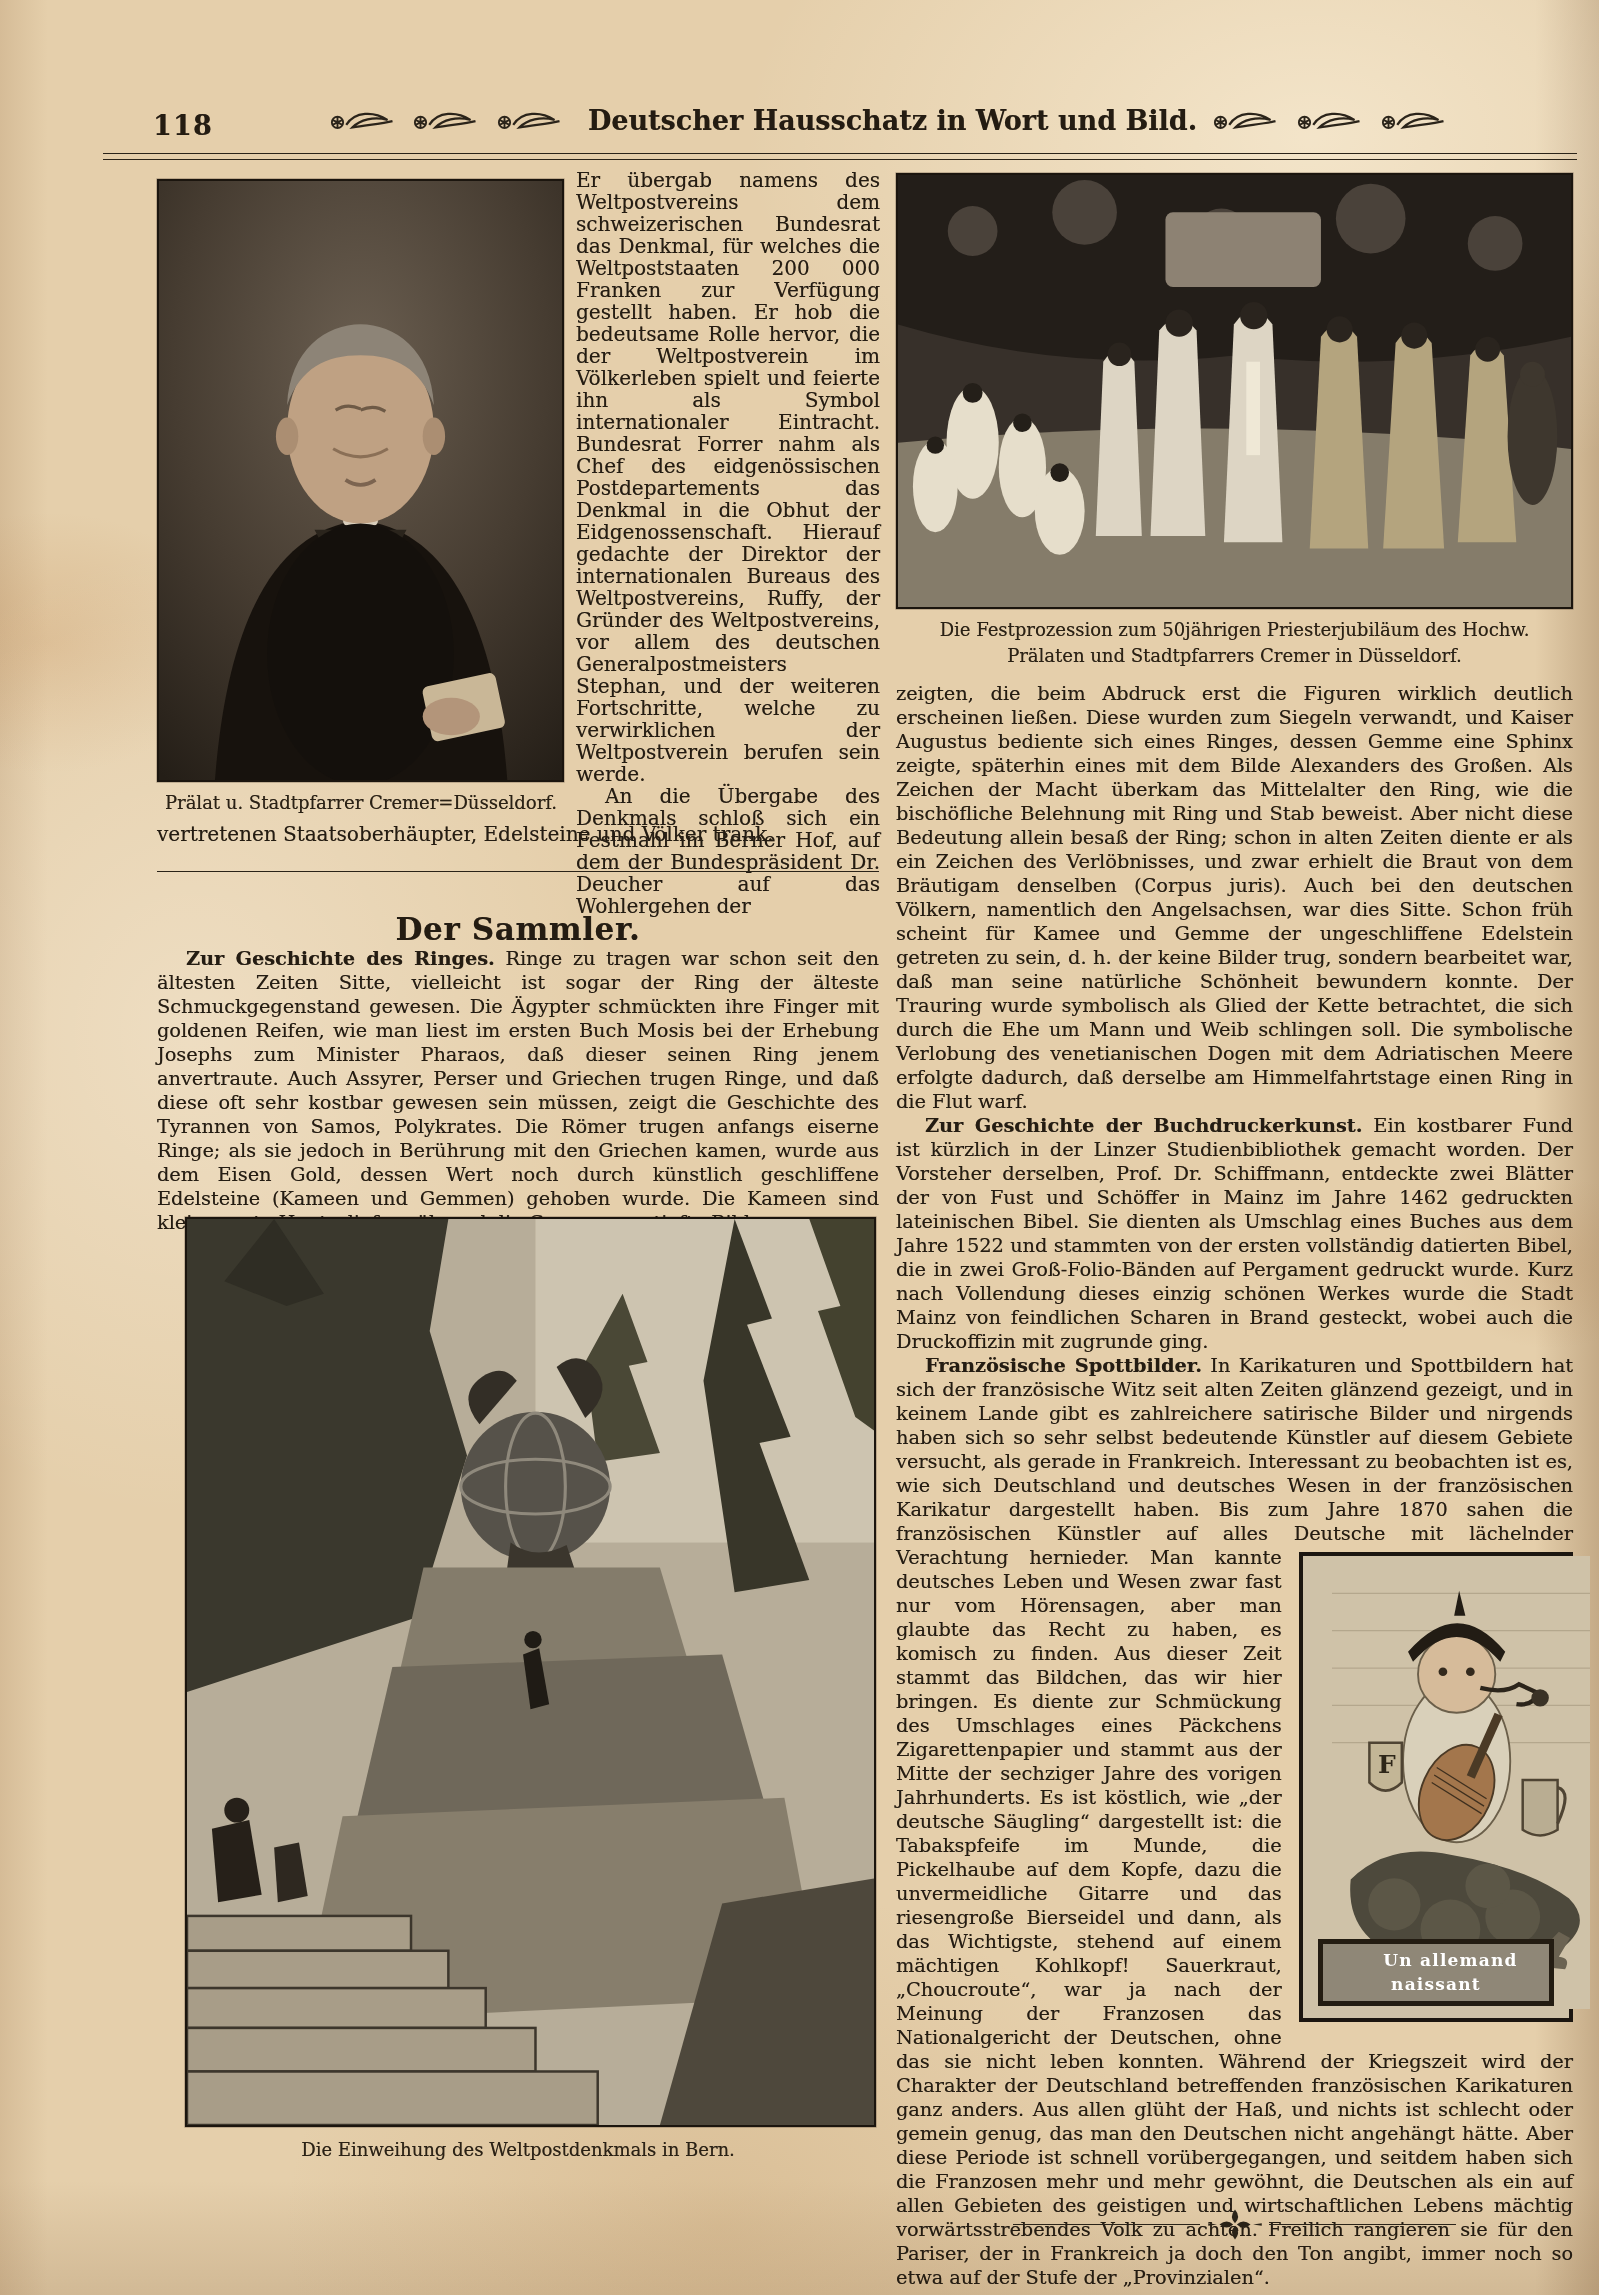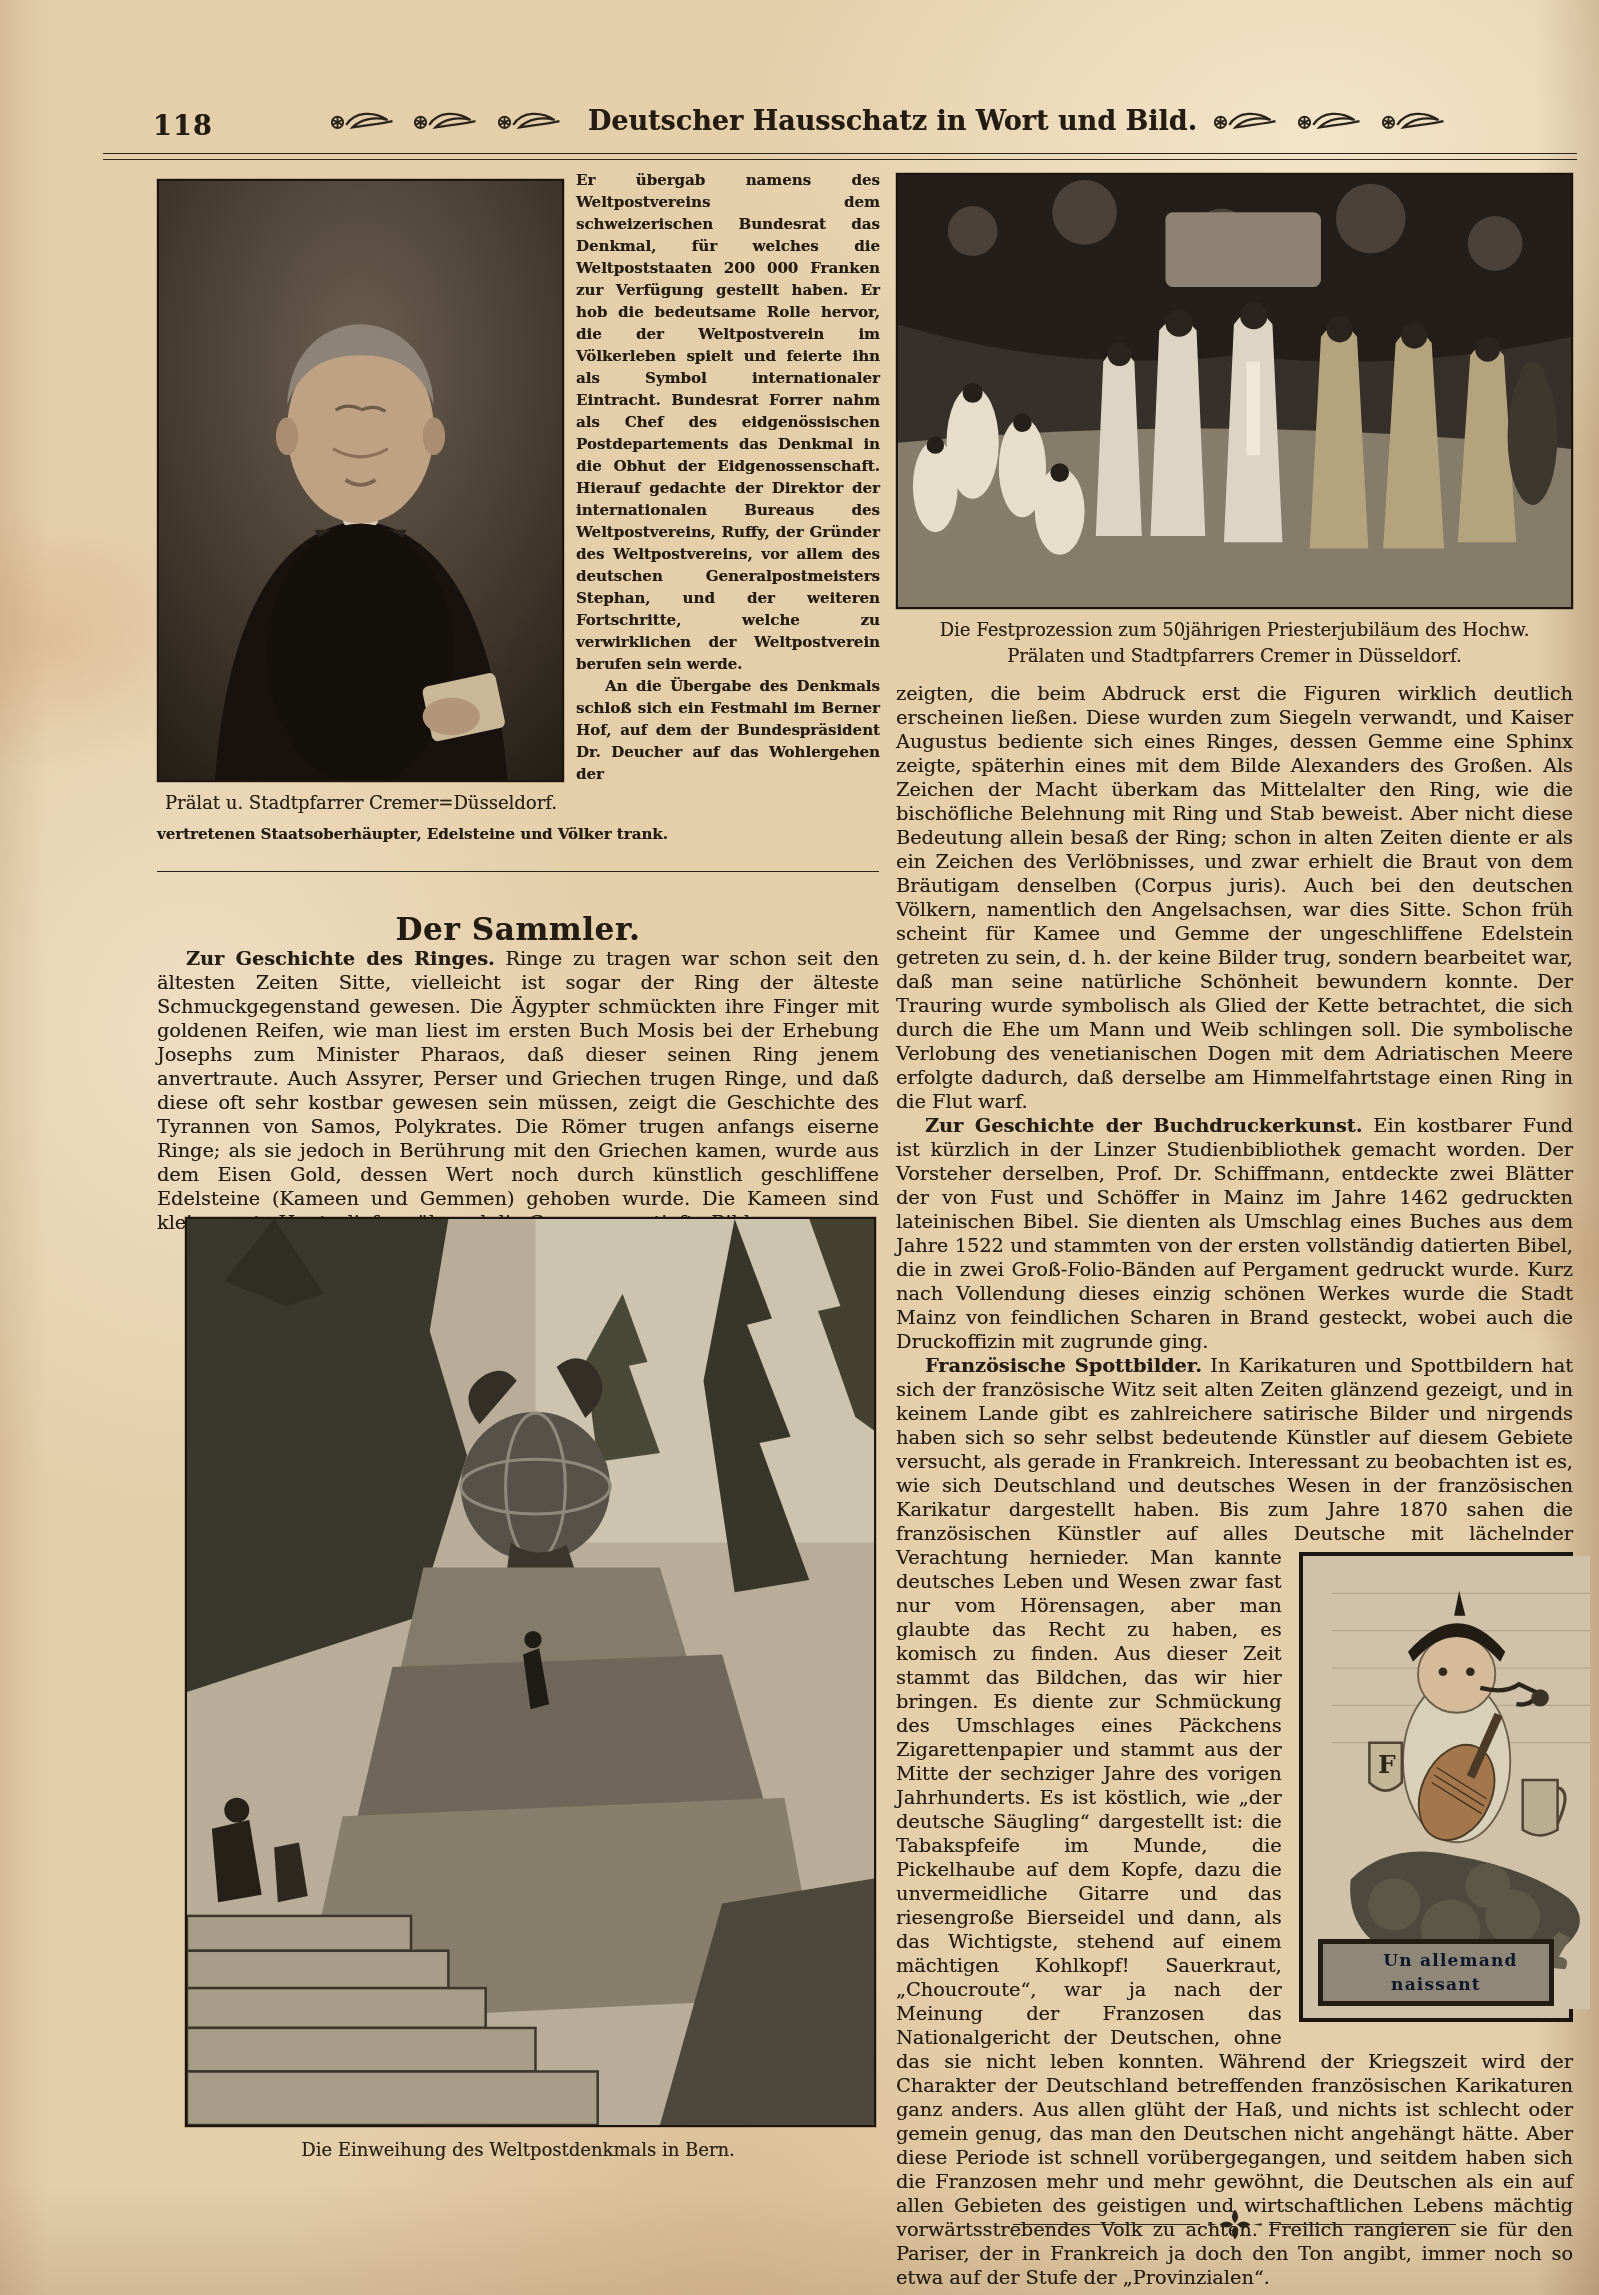--- a/index.html
+++ b/index.html
@@ -33,37 +33,37 @@
   .pagenum{ font-size:27px; font-weight:700; letter-spacing:1.2px; }
   .masthead{ display:flex; align-items:center; justify-content:center; gap:16px; }
   .masthead .title{ font-size:27px; font-weight:700; white-space:nowrap; }
   .orn{ display:flex; gap:8.7px; }
   .rule-double{ border-top:1.9px solid #2a2318; border-bottom:1.2px solid #2a2318; height:5px; }
 
   
   .photo{ border:2.5px solid #1b150e; background:#4a423a; box-shadow:0 0 0 0.6px rgba(60,45,30,.4); }
   .caption{ font-size:18px; color:#2a2115; }
 
-  .bodytext{ font-size:15px; line-height:22px;font-weight:bold; }
+  .bodytext{ font-size:20px; line-height:22px; }
   .coltext{ font-size:19.3px; line-height:24px; }
 
   .heading{ font-size:31px; font-weight:700; letter-spacing:0.6px; }
   .thinrule{ height:1.2px; background:#2a2318; }
 
   
   .float-cartoon{
     float:right; width:266px; height:462px;
     border:4.4px solid #1c1610; margin:6.2px 0 8.7px 17.4px;
     position:relative; background:#cfc2a8;
   }
   .cartoon-label{
     position:absolute; left:15px; right:15px; bottom:12.4px;
     border:5.6px solid #231c12; background:#8f8777;
     text-align:center; font-size:17px; letter-spacing:1.2px;
-    color:#0f172a; padding:3.7px 1.2px 5px 1.2px; font-weight:700;
+    color:#ffffff; padding:3.7px 1.2px 5px 1.2px; font-weight:700;
   }
 
   .endorn{ display:flex; align-items:center; justify-content:center; gap:6.2px; }
   .endorn .bar{ height:1.9px; background:#2a2318; width:187px; }
 </style>
 </head>
 <body>
 
 <div class="page">
 

